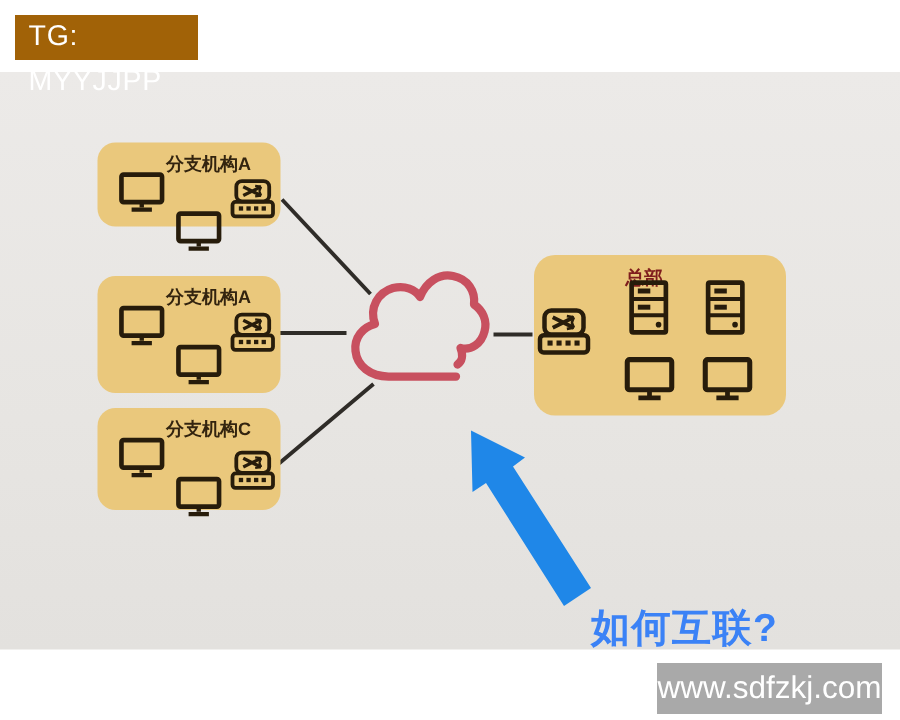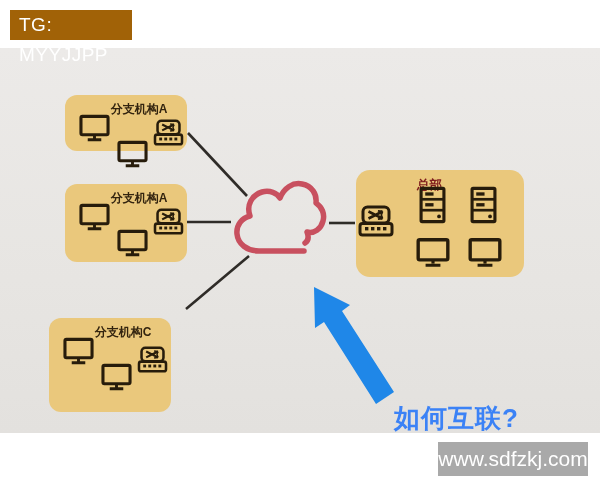--- a/index.html
+++ b/index.html
@@ -21,21 +21,21 @@
     position:absolute; left:438px; top:442px; width:150px; height:34px;
     background:#a9a9a9; color:#ffffff; font-size:21px; line-height:34px;
     text-align:center;
   }
   .overlay-svg { position:absolute; left:0; top:0; width:600px; height:480px; }
   .site-box {
     position:absolute; background:#eac87c; border-radius:12px;
   }
   .branch-a { left:65px;  top:95px;  width:122px; height:56px; }
   .branch-b { left:65px;  top:184px; width:122px; height:78px; }
-  .branch-c { left:49px;  top:272px; width:122px; height:94px;margin-top:46px; }
+  .branch-c { left:65px;  top:272px; width:122px; height:68px; }
   .hq-box   { left:356px; top:170px; width:168px; height:107px; border-radius:14px; }
   .box-title {
     position:absolute; top:6px; left:0; width:100%; padding-left:26px;
     text-align:center; font-size:12px; font-weight:bold; color:#33240f;
   }
   .hq-title {
     position:absolute; top:7px; left:21px;
     font-size:12.5px; font-weight:bold; color:#7f1d1d;margin-left:40px;
   }
   .icon { position:absolute; color:#271c0b; }

